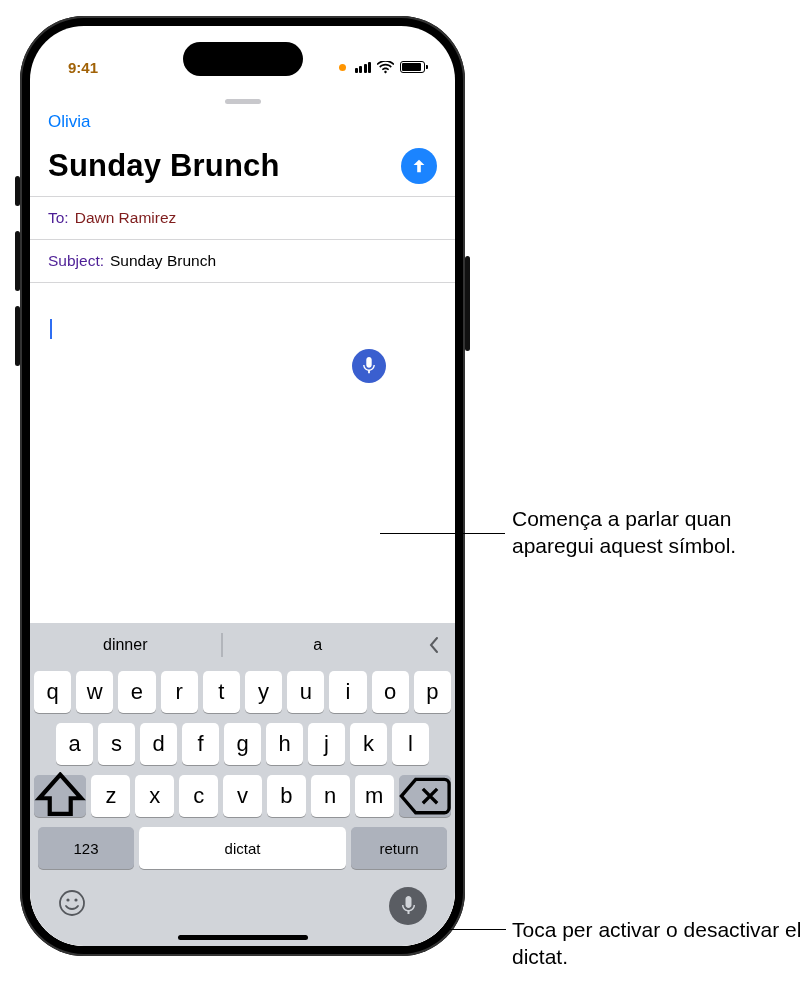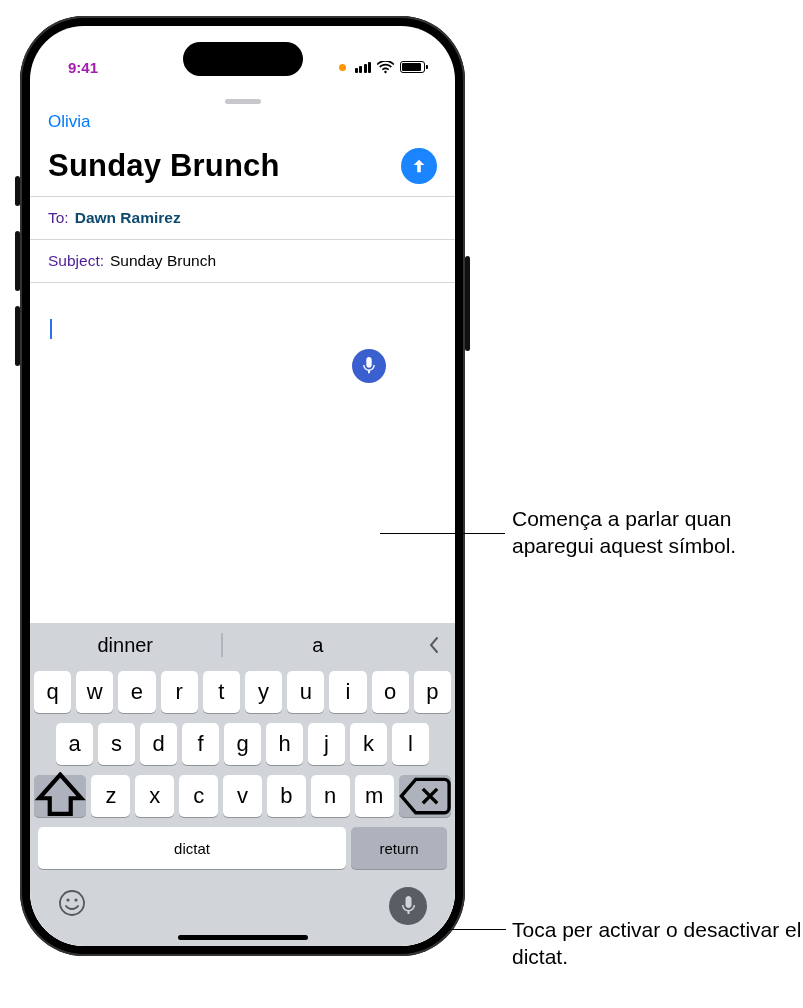--- a/index.html
+++ b/index.html
@@ -52,21 +52,21 @@
     z-index: 10;
   }
   .status-bar {
     height: 56px;
     display: flex;
     justify-content: space-between;
     align-items: center;
     padding: 26px 30px 0 38px;
     font-size: 15px;
     font-weight: 600;
-    color: #a21caf;
+    color: #a16207;
   }
   .status-right { display: flex; align-items: center; gap: 6px; }
   .rec-dot { width: 7px; height: 7px; background: #ff9500; border-radius: 50%; margin-right: 3px;}
   .signal { display: flex; align-items: flex-end; gap: 1.5px; }
   .signal div { width: 3px; background: #000; border-radius: 1px; }
   .signal div:nth-child(1){height:5px}.signal div:nth-child(2){height:7px}
   .signal div:nth-child(3){height:9px}.signal div:nth-child(4){height:11px}
   .battery { width: 25px; height: 12px; border: 1.5px solid #000; border-radius: 3px; position: relative; }
   .battery::after { content: ""; position: absolute; right: -3.5px; top: 3px; width: 2px; height: 4px; background: #000; border-radius: 0 1px 1px 0;}
   .battery div { position: absolute; left: 1px; top: 1px; bottom: 1px; width: 19px; background: #000; border-radius: 1px;}
@@ -95,21 +95,21 @@
     width: 36px; height: 36px; border-radius: 50%;
     background: #1b84ff; display: flex; align-items: center; justify-content: center;
     flex-shrink: 0;
   }
   .send-btn svg { width: 18px; height: 18px; }
   .field-row {
     display: flex; align-items: center; gap: 6px;
     padding: 12px 18px; border-top: 0.75px solid #d6d6d8; font-size: 15.5px;
   }
   .field-label { color: #4c1d95; }
-  .to-val { color: #0c4a6e; font-weight: bold; }
+  .to-val { color: #7f1d1d; }
   .from-val { color: #8a8a8e; }
   .subj-val { color: #000; }
   .divider-bot { border-bottom: 0.75px solid #d6d6d8; }
   .body-area {
     padding: 14px 18px 0 18px;
     font-size: 16px;
     color: #000;
     line-height: 1.4;
     position: relative;
     flex: 1;
@@ -133,21 +133,21 @@
     border-bottom-left-radius: 54px;
     border-bottom-right-radius: 54px;
     padding-bottom: 6px;
   }
   .sugg-row {
     display: flex; align-items: stretch;
     height: 44px;
   }
   .sugg {
     flex: 1; display: flex; align-items: center; justify-content: center;
-    font-size: 20px; color: #000;
+    font-size: 16px; color: #000;
   }
   .sugg-sep { width: 1px; background: #b2b5bb; margin: 10px 0; }
   .sugg-close {
     width: 42px; display: flex; align-items: center; justify-content: center;
     color: #5a5c60; font-size: 22px;
   }
   .key-rows { padding: 4px 4px 0 4px; display: flex; flex-direction: column; gap: 10px; }
   .krow { display: flex; gap: 5px; justify-content: center; }
   .krow2 { padding: 0 22px; }
   .key {
@@ -315,20 +315,21 @@
             <div class="key">n</div>
             <div class="key">m</div>
             <div class="key key-fn key-wide">
               <svg viewBox="0 0 22 16">
                   <path d="M7 1h12a2 2 0 012 2v10a2 2 0 01-2 2H7l-6-7 6-7z" fill="none" stroke="#000" stroke-width="1.4"></path>
                   <path d="M10 5l6 6M16 5l-6 6" stroke="#000" stroke-width="1.4"></path>
                 </svg>
             </div>
           </div>
           <div class="krow4">
+            <div class="k-123">123</div>
             <div class="k-space">dictat</div>
             <div class="k-return">return</div>
           </div>
         </div>
 
         <div class="bottom-row">
           <span class="emoji-btn">
             <svg width="28" height="28" viewBox="0 0 28 28">
                 <circle cx="14" cy="14" r="12" fill="none" stroke="#55585d" stroke-width="1.8"></circle>
                 <circle cx="10" cy="11" r="1.6" fill="#55585d"></circle>

